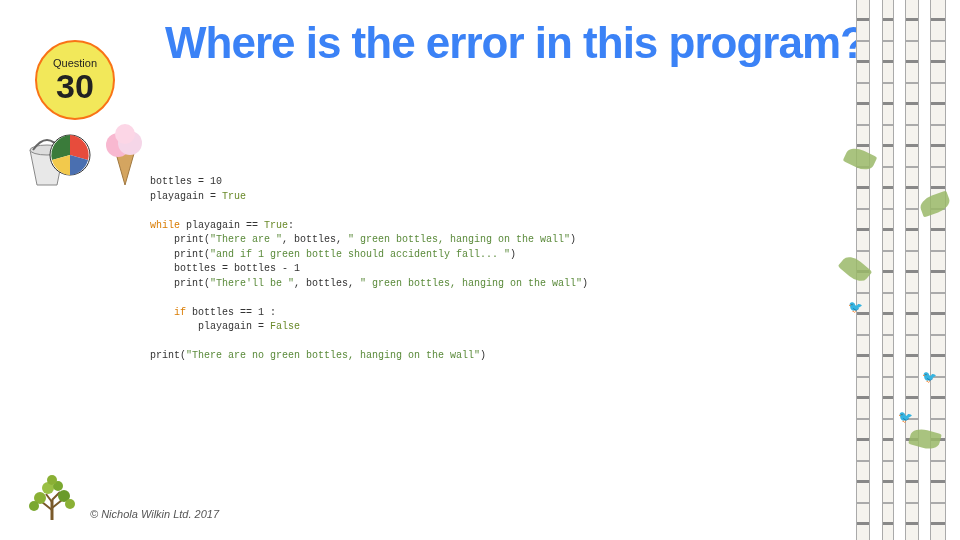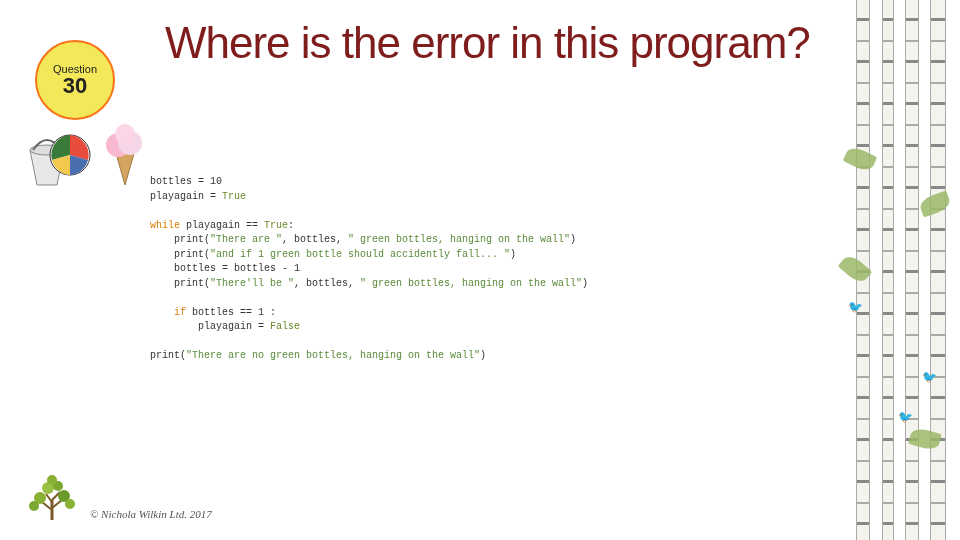--- a/index.html
+++ b/index.html
@@ -29,43 +29,43 @@
     align-items: center;
     justify-content: center;
     position: relative;
   }
   .badge-label {
     font-size: 11px;
     color: #222;
     font-family: Arial, sans-serif;
   }
   .badge-number {
-    font-size: 22px;
+    font-size: 34px;
     font-weight: bold;
     color: #222;
     font-family: Arial, sans-serif;
     line-height: 1;
     text-align: right;
   }
   .clipart {
     position: absolute;
     left: 15px;
     top: 110px;
     width: 130px;
     height: 80px;
   }
   .title {
     position: absolute;
     left: 165px;
     top: 20px;
     font-family: Arial, Helvetica, sans-serif;
-    font-weight: 400;
+    font-weight: 700;
     font-size: 44px;
     line-height: 1.05;
-    color: #7f1d1d;
+    color: #3b82f6;
     letter-spacing: -1px;
   }
   .code-block {
     position: absolute;
     left: 150px;
     top: 175px;
     font-family: 'Courier New', Courier, monospace;
     font-size: 10px;
     line-height: 1.45;
     white-space: pre;
@@ -76,21 +76,21 @@
   .str { color: #5a8a3a; }
   .footer-logo {
     position: absolute;
     left: 20px;
     bottom: 15px;
   }
   .copyright {
     position: absolute;
     left: 90px;
     bottom: 20px;
-    font-family: Liberation Serif, serif;
+    font-family: Liberation Sans, sans-serif;
     font-size: 11px;
     font-style: italic;
     color: #555;
   }
   .birch-trees {
     position: absolute;
     right: 0;
     top: 0;
     width: 110px;
     height: 540px;

